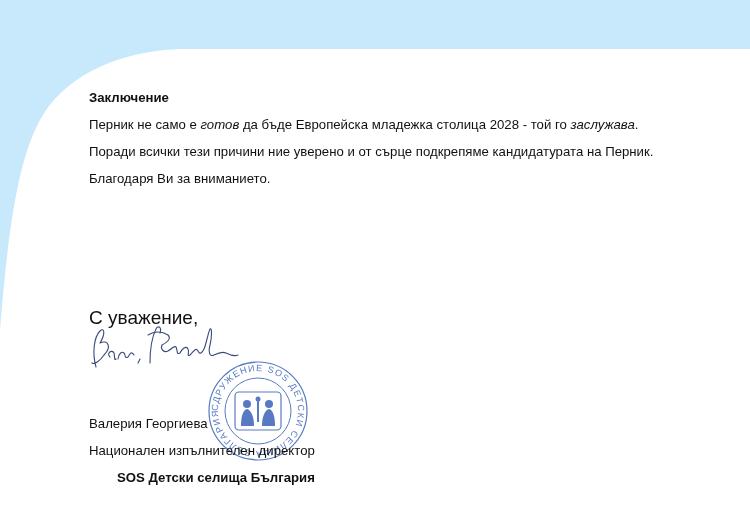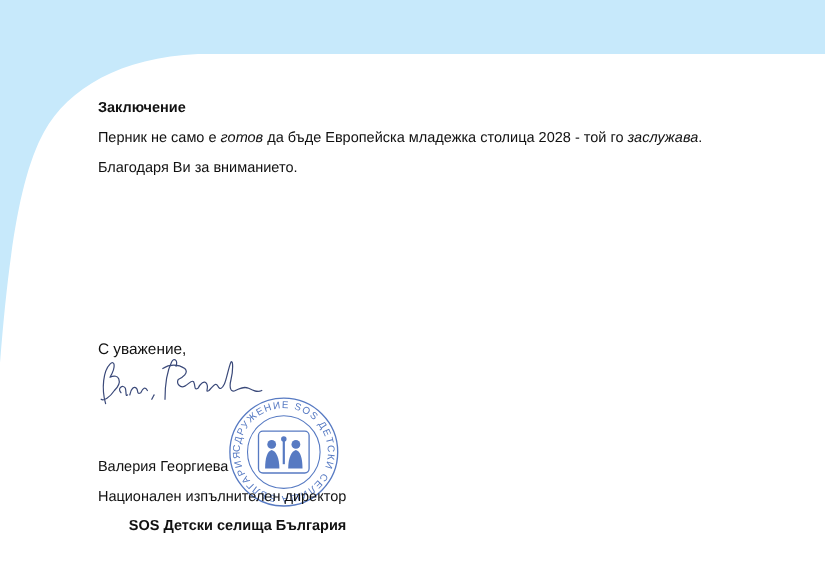--- a/index.html
+++ b/index.html
@@ -38,21 +38,21 @@
       margin: 0 0 8px 0;
       text-align: justify;
       text-align-last: left;
     }
     .para em { }
     .closing {
       position: absolute;
       left: 89px;
       top: 308px;
       z-index: 2;
-      font-size: 14px;
+      font-size: 19px;
       line-height: 19px;
     }
     .sig-block {
       position: absolute;
       left: 89px;
       top: 386px;
       z-index: 3;
       font-size: 13.2px;
       line-height: 19px;
       margin-top: 28px;
@@ -80,20 +80,21 @@
 </head>
 <body>
 
 <svg class="bg-shape" viewBox="0 0 750 527" xmlns="http://www.w3.org/2000/svg">
   <path d="M0,0 H750 V49 H180 C110,52 62,80 40,120 C18,160 8,230 0,330 Z" fill="#c7e9fb"></path>
 </svg>
 
 <div class="page">
   <div class="heading">Заключение</div>
   <p class="para"><span>Перник не само е </span><em>готов</em><span> да бъде Европейска младежка столица 2028 - той го </span><em>заслужава</em><span>.</span></p>
+  <p class="para">Поради всички тези причини ние уверено и от сърце подкрепяме кандидатурата на Перник.</p>
   <p class="para">Благодаря Ви за вниманието.</p>
 </div>
 
 <div class="closing">С уважение,</div>
 
 <svg class="signature" viewBox="0 0 160 50" xmlns="http://www.w3.org/2000/svg">
   <g fill="none" stroke="#3b4a7a" stroke-width="1.1" stroke-linecap="round" stroke-linejoin="round">
     <path d="M10,44 C6,30 8,14 14,8 C18,4 20,10 14,20 C22,16 26,24 18,32 C14,38 8,42 6,40"></path>
     <path d="M24,34 C20,30 26,26 28,30 C29,34 28,38 30,36"></path>
     <path d="M32,36 C33,30 36,28 38,30 C40,32 38,36 42,34 C44,30 46,28 48,32"></path>

